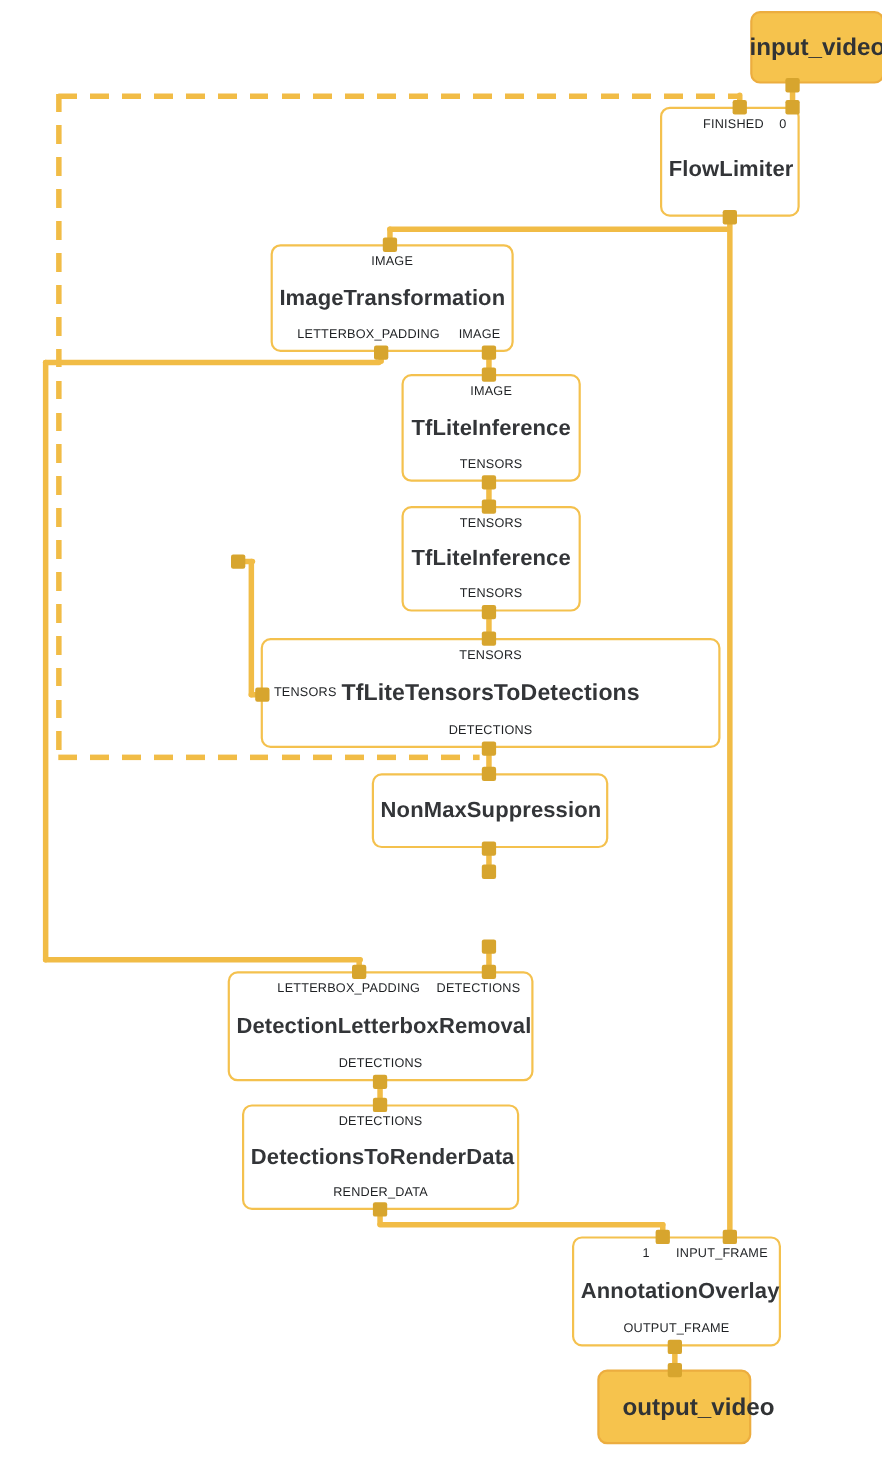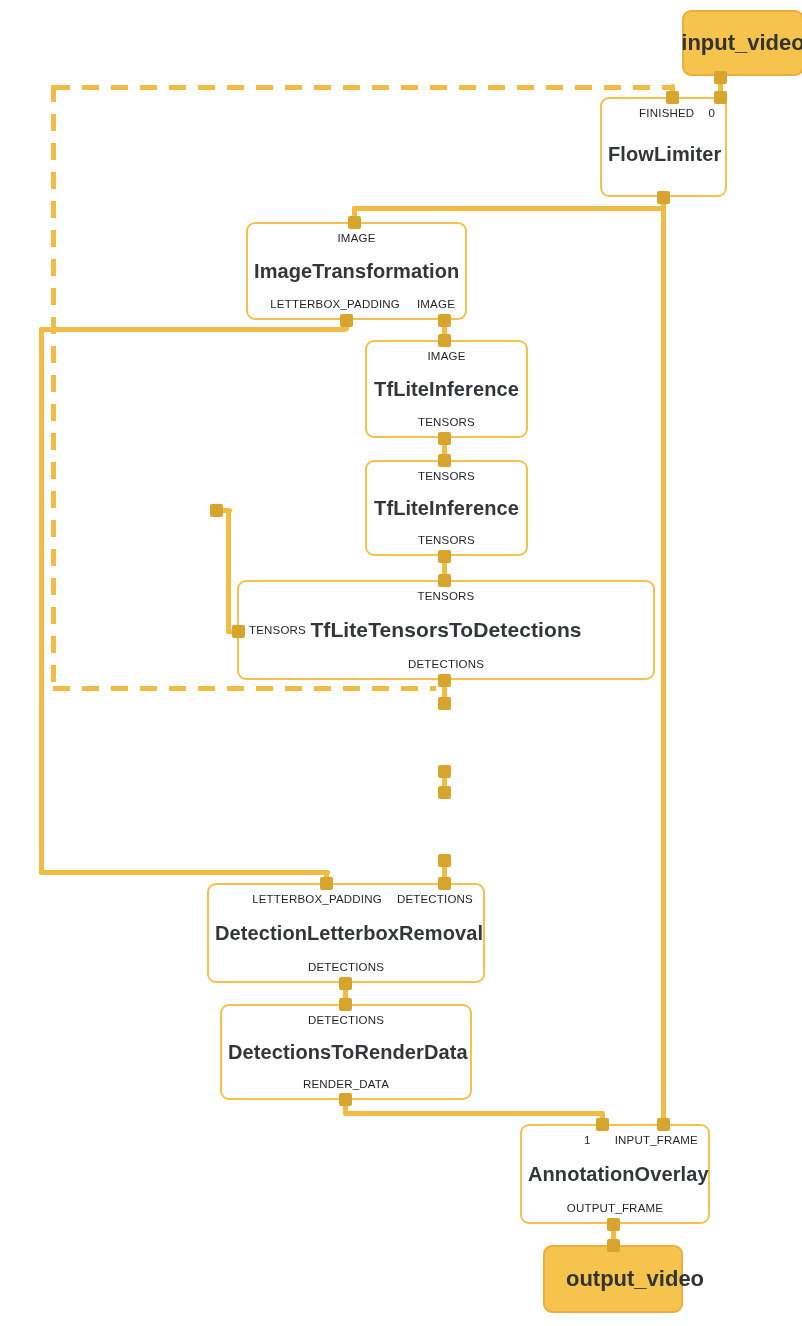--- a/index.html
+++ b/index.html
@@ -134,20 +134,23 @@
     <div class="prow center">
       <span class="plabel">TENSORS</span>
     </div>
     <span class="leftlabel">TENSORS</span>
     <div class="title" style="font-size:21px;">TfLiteTensorsToDetections</div>
     <div class="prow center">
       <span class="plabel">DETECTIONS</span>
     </div>
   </div>
 
+  <div class="node" style="left:338px;top:703px;width:215px;height:68px;justify-content:center;">
+    <div class="title">NonMaxSuppression</div>
+  </div>
 
 
   <div class="node" style="left:207px;top:883px;width:278px;height:100px;">
     <div class="prow right" style="gap:15px;">
       <span class="plabel">LETTERBOX_PADDING</span>
       <span class="plabel">DETECTIONS</span>
     </div>
     <div class="title">DetectionLetterboxRemoval</div>
     <div class="prow center">
       <span class="plabel">DETECTIONS</span>

